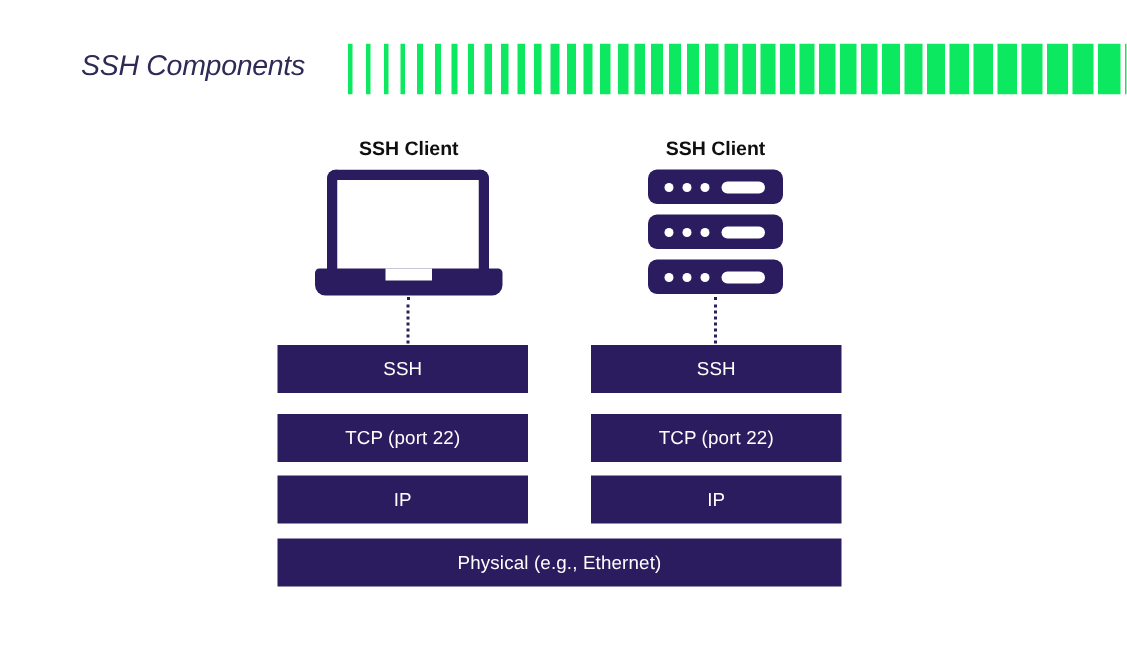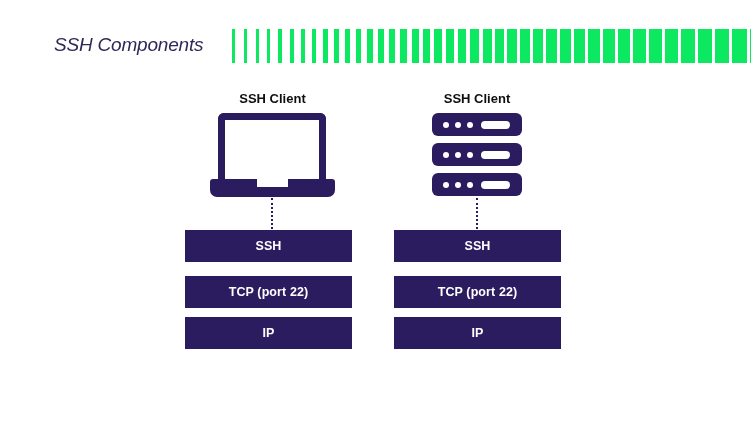--- a/index.html
+++ b/index.html
@@ -155,21 +155,21 @@
   }
   #connector-left  { left: 271px; top: 198px; height: 31px; }
   #connector-right { left: 476px; top: 198px; height: 31px; }
 
   
   .stack-box {
     position: absolute;
     background: #2b1c5f;
     color: #ffffff;
     font-size: 12.5px;
-    font-weight: bold;
+    font-weight: normal;
     display: flex;
     align-items: center;
     justify-content: center;
     letter-spacing: 0.1px;
     white-space: nowrap;
   }
   .stack-box.left  { left: 185px; width: 167px; }
   .stack-box.right { left: 394px; width: 167px; }
   .stack-box.row1 { top: 230px; height: 32px; }
   .stack-box.row2 { top: 276px; height: 32px; }
@@ -269,14 +269,15 @@
   <div id="connector-right" class="connector"></div>
 
   <div class="stack-box left row1">SSH</div>
   <div class="stack-box left row2">TCP (port 22)</div>
   <div class="stack-box left row3">IP</div>
 
   <div class="stack-box right row1">SSH</div>
   <div class="stack-box right row2">TCP (port 22)</div>
   <div class="stack-box right row3">IP</div>
 
+  <div id="physical-box" class="stack-box">Physical (e.g., Ethernet)</div>
 
 </div>
 
 </body></html>

